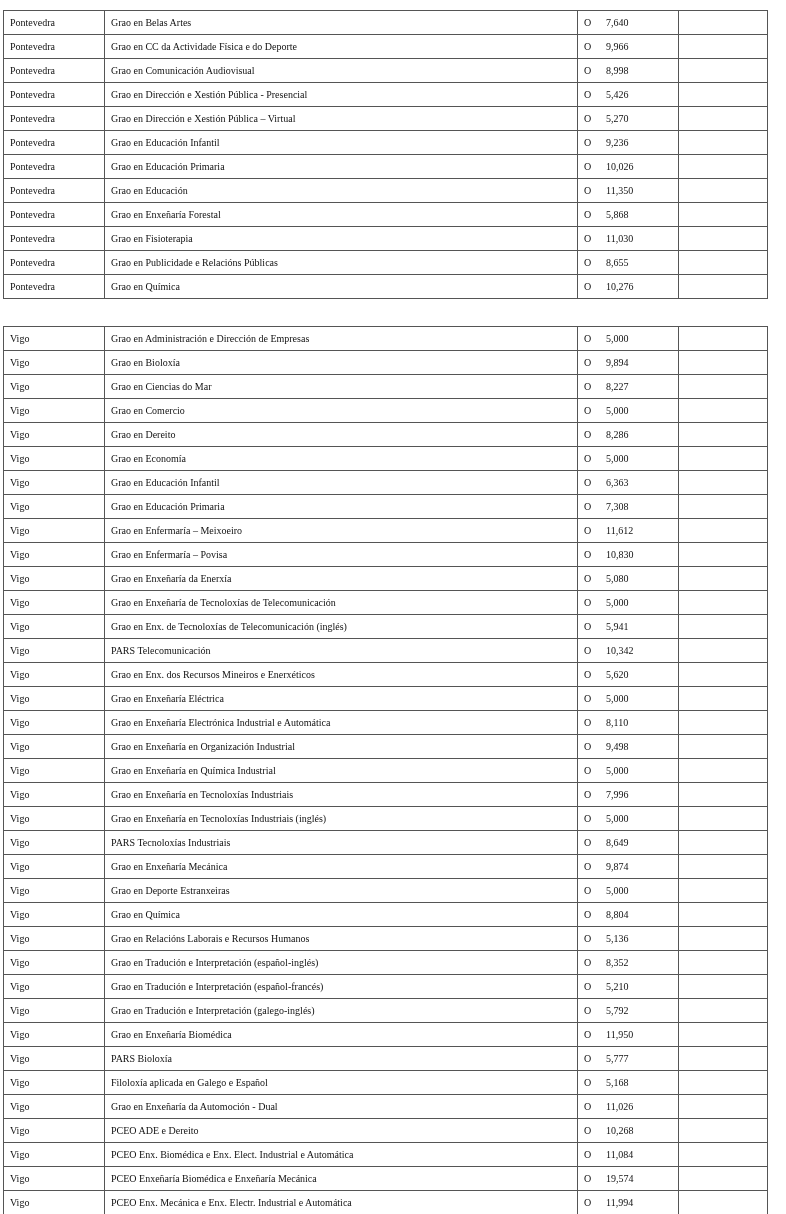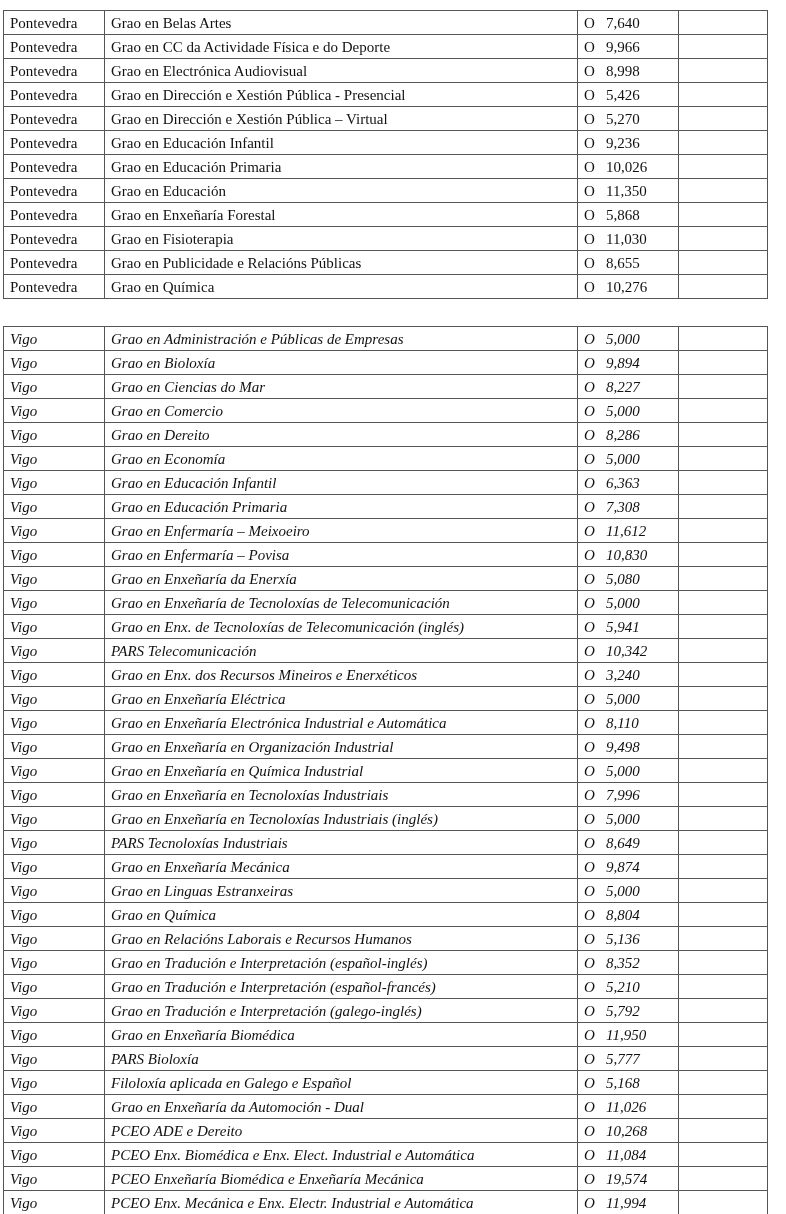--- a/index.html
+++ b/index.html
@@ -1,49 +1,49 @@
 <!DOCTYPE html>
 <html><head>
 <meta charset="utf-8">
 <style>
   html, body { margin: 0; padding: 0; background: #ffffff; }
   body { width: 786px; height: 1214px; overflow: hidden; position: relative;
          font-family: "Liberation Serif", "DejaVu Serif", serif; color: #111; }
   table.grades { position: absolute; left: 3px; border-collapse: collapse;
-                 table-layout: fixed; width: 765px; font-size: 15px; }
+                 table-layout: fixed; width: 765px; font-size: 10px; }
   table.grades td { border: 1px solid #555; height: 23px; padding: 0 0 0 6px;
                     white-space: nowrap; overflow: hidden; line-height: 22px; }
   table.grades td.city { width: 94px; }
   table.grades td.degree { width: 466px; margin-left: 31px; }
   table.grades td.grade { width: 94px; margin-top: 46px; }
   table.grades td.blank { width: auto; }
   table.grades td.grade .mark { display: inline-block; width: 22px; }
   #table-pontevedra { top: 10px; }
-  #table-vigo { top: 326px; font-style: italic; }
+  #table-vigo { top: 326px; }
 </style>
 </head>
 <body>
 
 <table class="grades" id="table-pontevedra">
   <tbody>
       <tr>
     <td class="city">Pontevedra</td>
     <td class="degree">Grao en Belas Artes</td>
     <td class="grade"><span class="mark">O</span><span class="val">7,640</span></td>
     <td class="blank"></td>
   </tr>
       <tr>
     <td class="city">Pontevedra</td>
     <td class="degree">Grao en CC da Actividade Física e do Deporte</td>
     <td class="grade"><span class="mark">O</span><span class="val">9,966</span></td>
     <td class="blank"></td>
   </tr>
       <tr>
     <td class="city">Pontevedra</td>
-    <td class="degree">Grao en Electrónica Audiovisual</td>
+    <td class="degree">Grao en Comunicación Audiovisual</td>
     <td class="grade"><span class="mark">O</span><span class="val">8,998</span></td>
     <td class="blank"></td>
   </tr>
       <tr>
     <td class="city">Pontevedra</td>
     <td class="degree">Grao en Dirección e Xestión Pública - Presencial</td>
     <td class="grade"><span class="mark">O</span><span class="val">5,426</span></td>
     <td class="blank"></td>
   </tr>
       <tr>
@@ -94,21 +94,21 @@
     <td class="grade"><span class="mark">O</span><span class="val">10,276</span></td>
     <td class="blank"></td>
   </tr>
     </tbody>
 </table>
 
 <table class="grades" id="table-vigo">
   <tbody>
       <tr>
     <td class="city">Vigo</td>
-    <td class="degree">Grao en Administración e Públicas de Empresas</td>
+    <td class="degree">Grao en Administración e Dirección de Empresas</td>
     <td class="grade"><span class="mark">O</span><span class="val">5,000</span></td>
     <td class="blank"></td>
   </tr>
       <tr>
     <td class="city">Vigo</td>
     <td class="degree">Grao en Bioloxía</td>
     <td class="grade"><span class="mark">O</span><span class="val">9,894</span></td>
     <td class="blank"></td>
   </tr>
       <tr>
@@ -179,21 +179,21 @@
   </tr>
       <tr>
     <td class="city">Vigo</td>
     <td class="degree">PARS Telecomunicación</td>
     <td class="grade"><span class="mark">O</span><span class="val">10,342</span></td>
     <td class="blank"></td>
   </tr>
       <tr>
     <td class="city">Vigo</td>
     <td class="degree">Grao en Enx. dos Recursos Mineiros e Enerxéticos</td>
-    <td class="grade"><span class="mark">O</span><span class="val">3,240</span></td>
+    <td class="grade"><span class="mark">O</span><span class="val">5,620</span></td>
     <td class="blank"></td>
   </tr>
       <tr>
     <td class="city">Vigo</td>
     <td class="degree">Grao en Enxeñaría Eléctrica</td>
     <td class="grade"><span class="mark">O</span><span class="val">5,000</span></td>
     <td class="blank"></td>
   </tr>
       <tr>
     <td class="city">Vigo</td>
@@ -232,21 +232,21 @@
     <td class="blank"></td>
   </tr>
       <tr>
     <td class="city">Vigo</td>
     <td class="degree">Grao en Enxeñaría Mecánica</td>
     <td class="grade"><span class="mark">O</span><span class="val">9,874</span></td>
     <td class="blank"></td>
   </tr>
       <tr>
     <td class="city">Vigo</td>
-    <td class="degree">Grao en Linguas Estranxeiras</td>
+    <td class="degree">Grao en Deporte Estranxeiras</td>
     <td class="grade"><span class="mark">O</span><span class="val">5,000</span></td>
     <td class="blank"></td>
   </tr>
       <tr>
     <td class="city">Vigo</td>
     <td class="degree">Grao en Química</td>
     <td class="grade"><span class="mark">O</span><span class="val">8,804</span></td>
     <td class="blank"></td>
   </tr>
       <tr>

